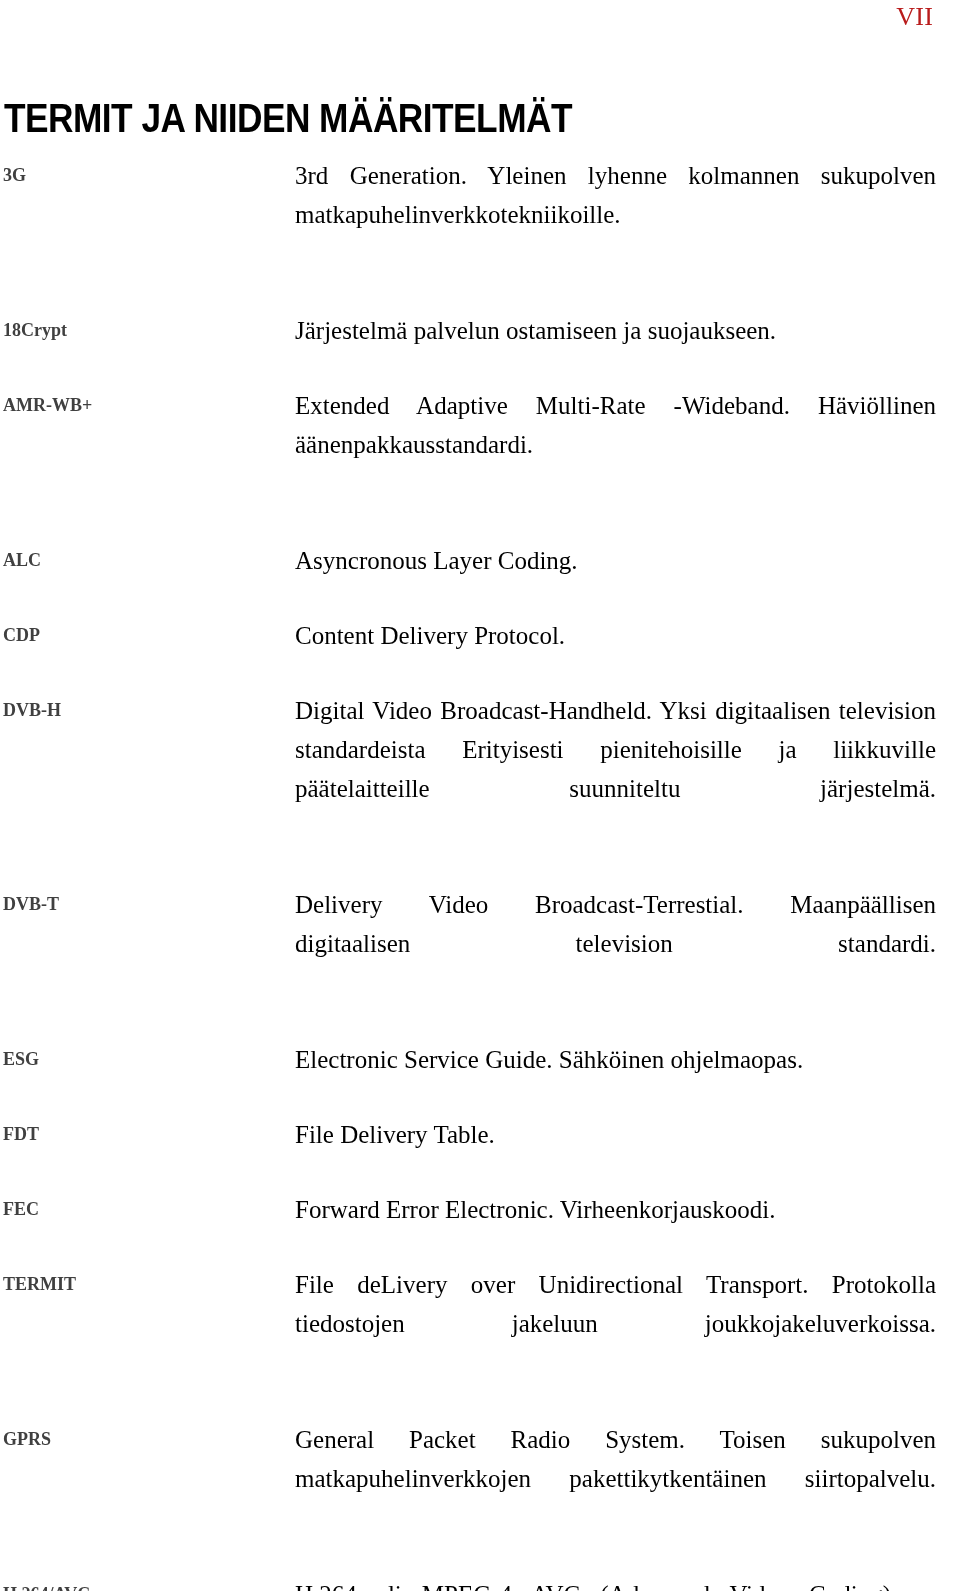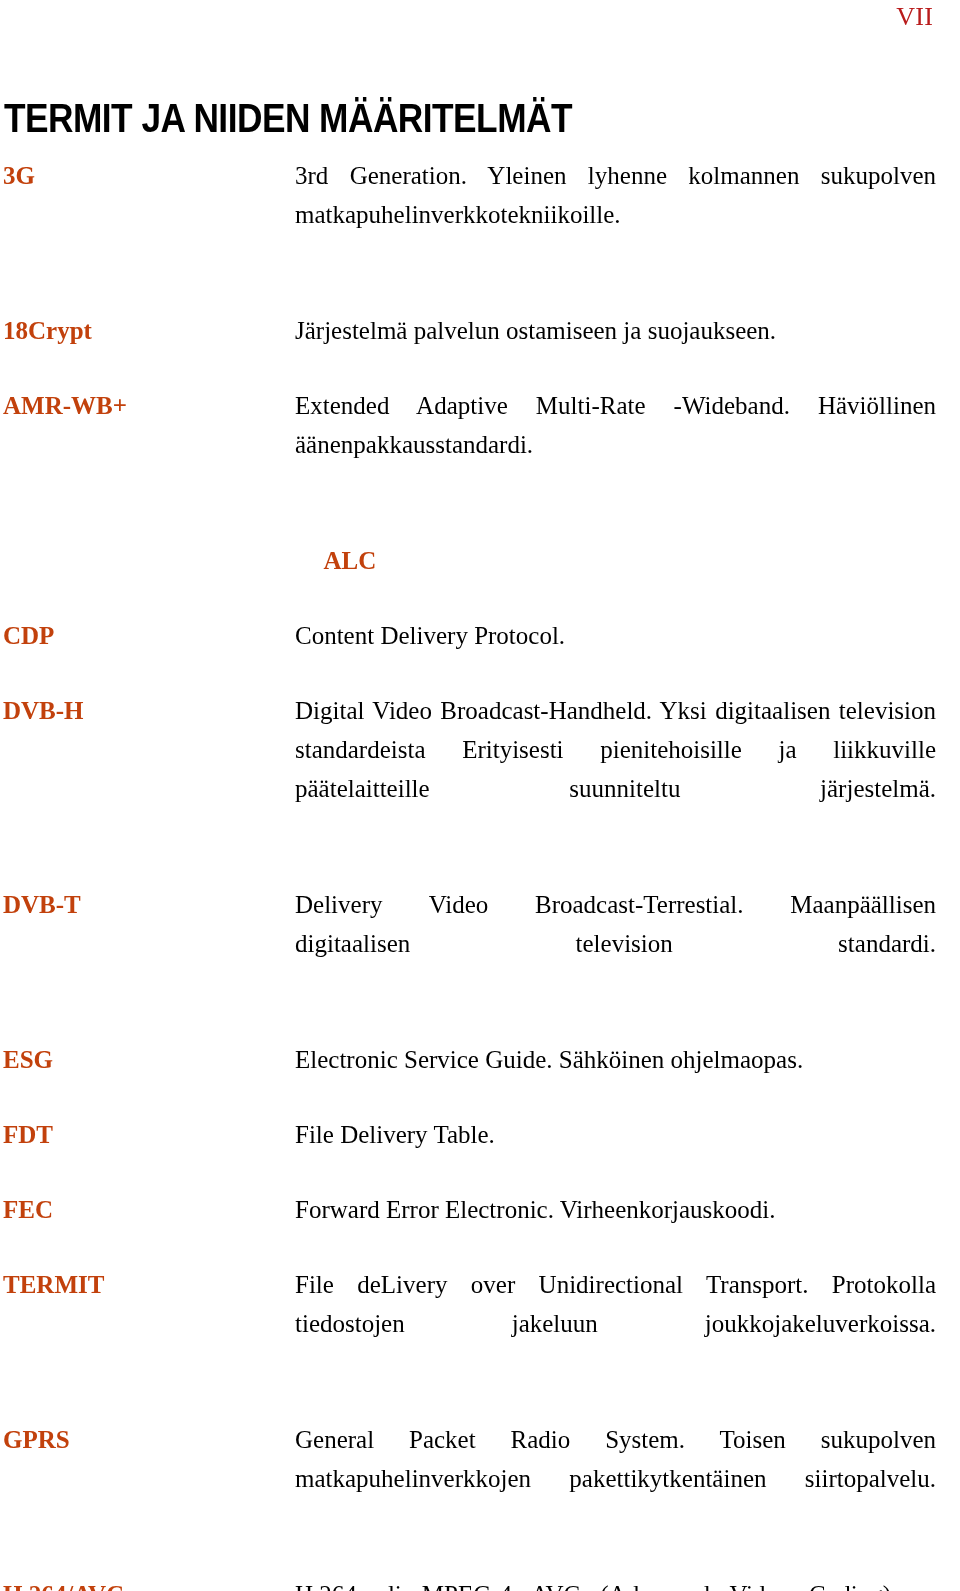--- a/index.html
+++ b/index.html
@@ -69,23 +69,23 @@
     width: 100%;
     margin-bottom: 36px;
   }
   .entry:last-child { margin-bottom: 0; }
 
   .entry-term {
     flex: 0 0 292px;
     width: 292px;
     font-family: "Liberation Serif", "DejaVu Serif", serif;
     font-weight: 700;
-    font-size: 25px;
+    font-size: 18px;
     line-height: 39px;
-    color: #c2410c;
+    color: #404040;
     white-space: nowrap;
   }
 
   .entry-def {
     flex: 1 1 auto;
     font-family: "Liberation Serif", "DejaVu Serif", serif;
     font-weight: 400;
     font-size: 25px;
     line-height: 39px;
     text-align: justify;
@@ -124,20 +124,21 @@
       <div class="entry gap-md">
         <div class="entry-term">18Crypt</div>
         <div class="entry-def single">Järjestelmä palvelun ostamiseen ja suojaukseen.</div>
       </div>
       <div class="entry gap-lg">
         <div class="entry-term">AMR-WB+</div>
         <div class="entry-def justified">Extended Adaptive Multi-Rate -Wideband. Häviöllinen äänenpakkausstandardi.</div>
       </div>
       <div class="entry gap-md">
         <div class="entry-term">ALC</div>
+        <div class="entry-def single">Asyncronous Layer Coding.</div>
       </div>
       <div class="entry gap-md">
         <div class="entry-term">CDP</div>
         <div class="entry-def single">Content Delivery Protocol.</div>
       </div>
       <div class="entry gap-lg">
         <div class="entry-term">DVB-H</div>
         <div class="entry-def justified">Digital Video Broadcast-Handheld.  Yksi digitaalisen television standardeista Erityisesti pienitehoisille ja liikkuville päätelaitteille suunniteltu järjestelmä.</div>
       </div>
       <div class="entry gap-lg">

